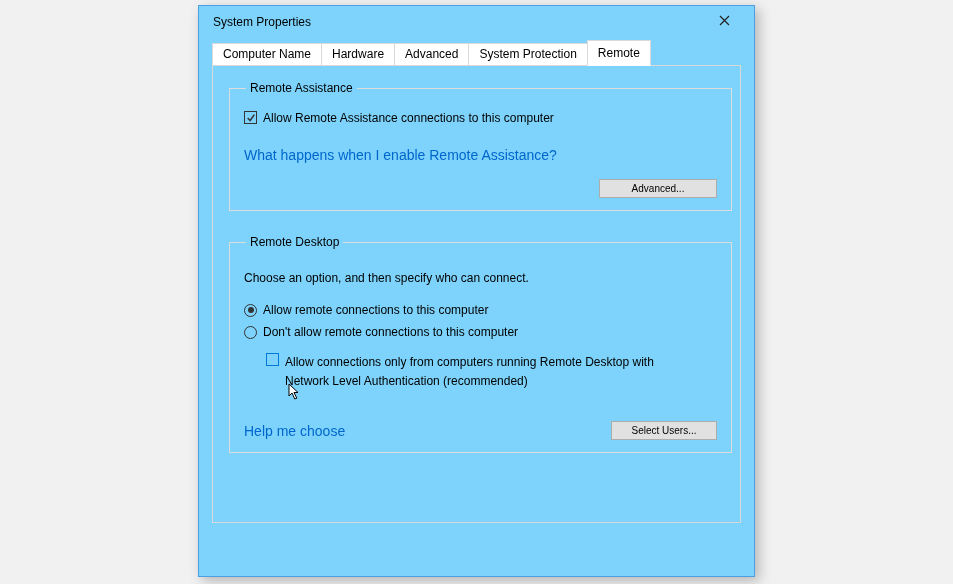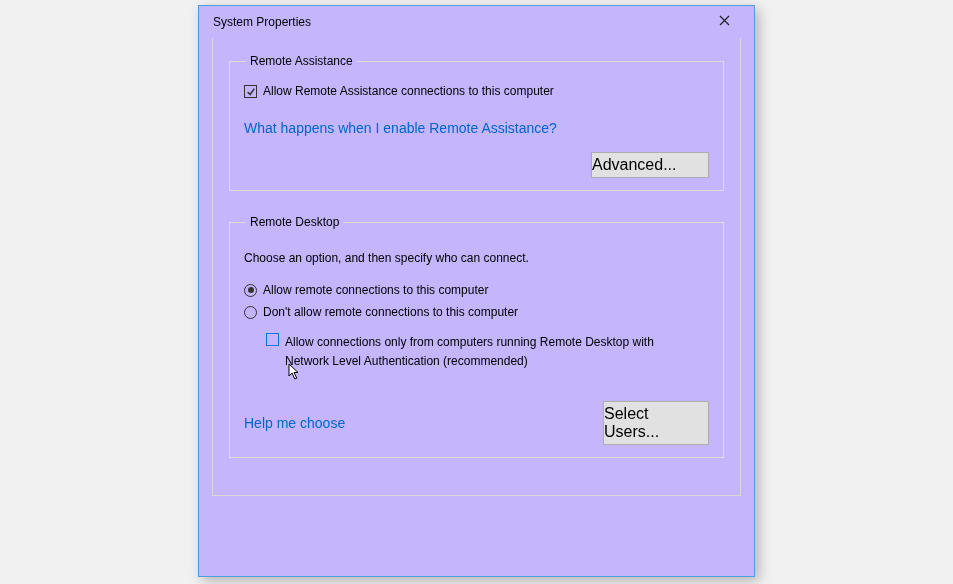--- a/index.html
+++ b/index.html
@@ -11,21 +11,21 @@
       height: 584px;
       position: relative;
       overflow: hidden;
     }
     .dialog {
       position: absolute;
       left: 198px;
       top: 5px;
       width: 557px;
       height: 572px;
-      background: #c4b5fd;
+      background: #7dd3fc;
       border: 1px solid #4da0e0;
       box-shadow: 4px 4px 12px rgba(0,0,0,0.25);
     }
     .titlebar {
       height: 32px;
       display: flex;
       align-items: center;
       padding: 0 10px 0 14px;
       font-size: 12px;
       color: #000;
@@ -65,38 +65,38 @@
     .tab.active {
       padding-top: 5px;
       padding-bottom: 5px;
       border-bottom: 1px solid #fff;
       top: 1px;
       z-index: 2;
     }
     .tab-panel {
       border: 1px solid #d9d9d9;
       border-top: none;
-      padding: 16px 16px 10px 16px;
+      padding: 16px 8px 10px 16px;
       min-height: 458px;
     }
     fieldset {
       border: 1px solid #dcdcdc;
       padding: 16px 14px 12px 14px;
       margin-bottom: 24px;
       position: relative;
     }
     fieldset legend {
       font-size: 12px;
       color: #000;
       padding: 0 4px;
       margin-left: 2px;
     }
     .checkbox-row {
       display: flex;
-      align-items: flex-end;
+      align-items: flex-start;
       gap: 6px;
     }
     .chk {
       width: 13px;
       height: 13px;
       border: 1px solid #333;
       display: inline-flex;
       align-items: center;
       justify-content: center;
       flex-shrink: 0;
@@ -105,24 +105,24 @@
     .chk svg { width: 10px; height: 10px; stroke: #333; stroke-width: 1.8; fill: none; }
     .link {
       color: #0066cc;
       cursor: default;
       font-size: 14px;
     }
     .btn {
       background: #e1e1e1;
       border: 1px solid #adadad;
       padding: 3px 0;
-      font-size: 16px;
+      font-size: 10px;
       font-family: inherit;
       width: 110px;
-      text-align: left;
+      text-align: center;
       cursor: default;
       color: #000;
     }
     .btn.primary {
       background: #e1e1e1;
       border: 2px solid #0078d7;
       padding: 2px 0;
       width: 92px;
     }
     .btn-wide { width: 92px; }
@@ -180,20 +180,27 @@
   <div class="titlebar">
     <span class="title">System Properties</span>
     <div class="close-btn">
       <svg viewBox="0 0 11 11">
           <path d="M1 1 L10 10 M10 1 L1 10"></path>
         </svg>
     </div>
   </div>
 
   <div class="content">
+    <div class="tabs">
+      <div class="tab">Computer Name</div>
+      <div class="tab">Hardware</div>
+      <div class="tab">Advanced</div>
+      <div class="tab">System Protection</div>
+      <div class="tab active">Remote</div>
+    </div>
 
     <div class="tab-panel">
 
       <fieldset>
         <legend>Remote Assistance</legend>
         <div class="checkbox-row">
           <span class="chk">
             <svg viewBox="0 0 12 12">
                 <path d="M2 6 L5 9 L10 2"></path>
               </svg>

